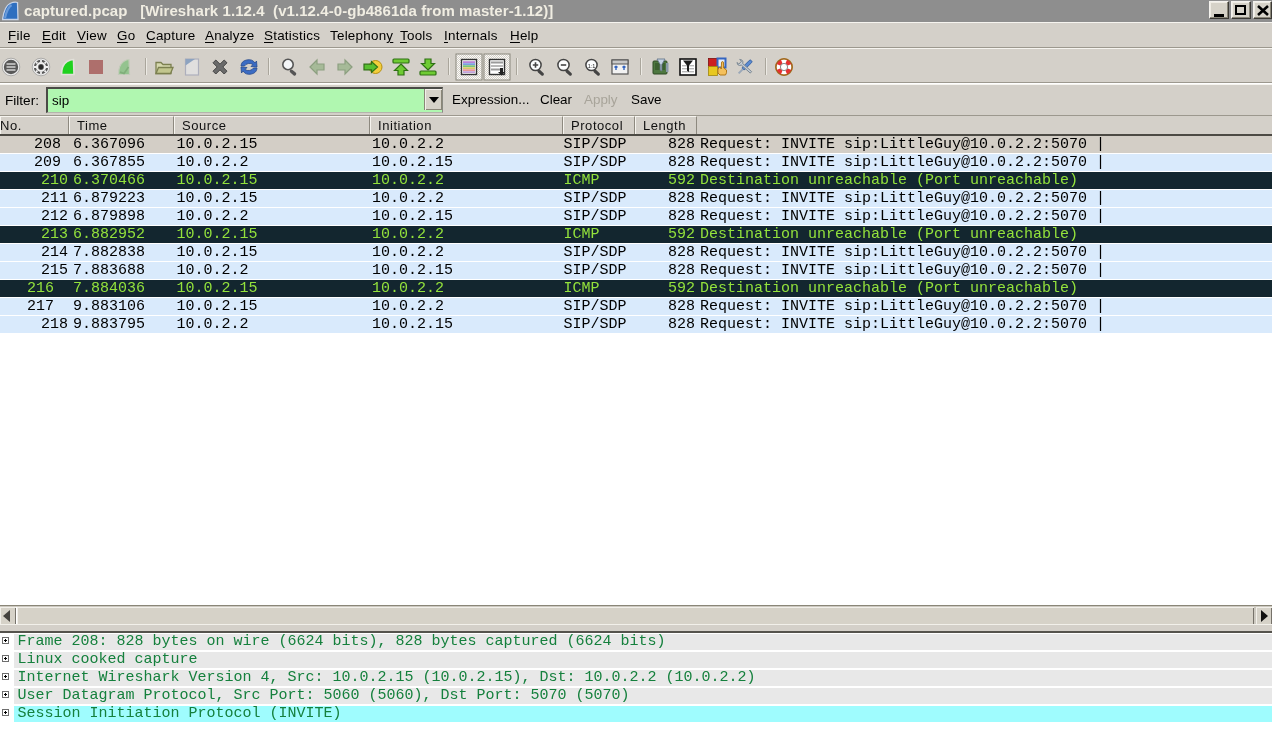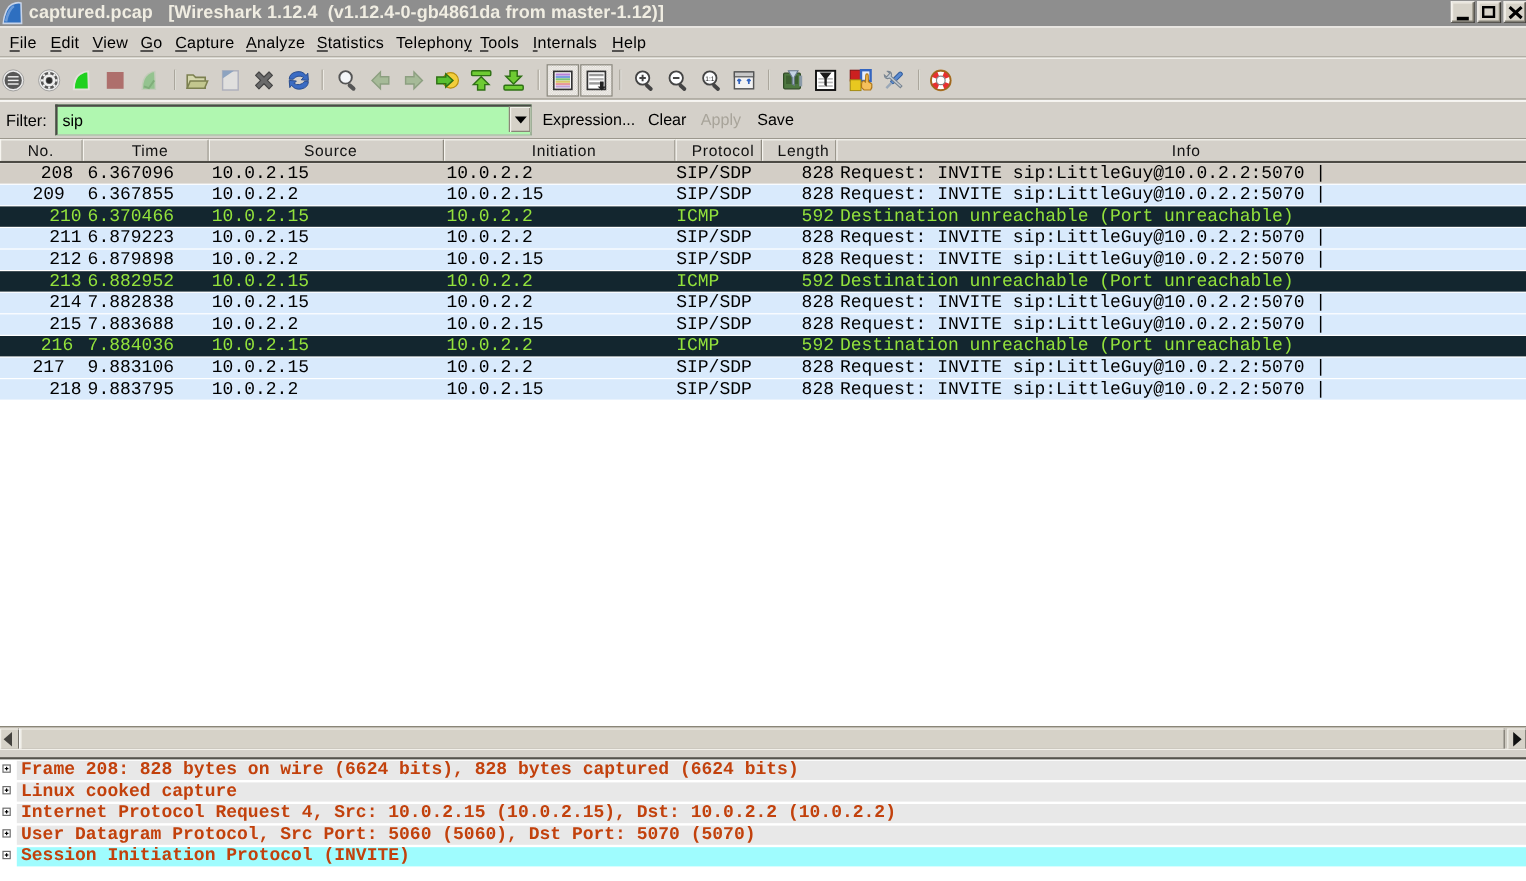--- a/index.html
+++ b/index.html
@@ -32,21 +32,21 @@
 #combotext { position:absolute; left:4px; top:4px; font-size:13.4px; color:#000; }
 #combobtn { position:absolute; right:0px; top:0px; width:18px; height:21px; background:#d6d2c8;
   border-left:1px solid #8a8678; box-shadow: inset 1px 1px 0 #f2f0ea, inset -1px -1px 0 #8a8678; }
 #combobtn:after { content:""; position:absolute; left:4px; top:8px; border:5px solid transparent; border-top:6px solid #000; }
 .fbtn { position:absolute; top:7px; font-size:13.4px; color:#000; }
 
 #plheader { position:absolute; top:116px; left:0; width:1272px; height:20px; background:#d4d0c9;
   border-bottom:2px solid #4c4a44; }
 .hcell { position:absolute; top:0; height:18px; background:#d4d0c9;
   border-top:1px solid #f6f4ef; border-left:1px solid #f6f4ef; border-right:1px solid #8d897f;
-  font-size:13px; letter-spacing:0.55px; color:#111; padding:1px 0 0 7px; white-space:nowrap; overflow:hidden;text-align:center;}
+  font-size:13px; letter-spacing:0.55px; color:#111; padding:1px 0 0 7px; white-space:nowrap; overflow:hidden;}
 
 #plist { position:absolute; top:136px; left:0; width:1272px; height:469px; background:#ffffff;
   font-family:"Liberation Mono", monospace; font-size:15px; }
 .prow { position:absolute; left:0; width:1272px; height:17px; }
 .prow.blue { background:#d9eafc; }
 .prow.sel  { background:#d3cec6; }
 .prow.dark { background:#13262f; color:#93e23c; }
 .pc { position:absolute; top:0; white-space:pre; }
 
 #hscroll { position:absolute; top:605px; left:0; width:1272px; height:19px; background:#cdc9c0;
@@ -57,21 +57,21 @@
   border-left:1px solid #fff; box-shadow: inset 1px 1px 0 #f2f0ea, inset -1px -1px 0 #76726a; }
 .arr { position:absolute; width:0; height:0; }
 
 #splitter { position:absolute; top:624px; left:0; width:1272px; height:9px; background:#d4d0c9;
   border-top:1px solid #f2f0ea; border-bottom:2px solid #55534d; }
 
 #details { position:absolute; top:633px; left:0; width:1272px; height:101px; background:#ffffff;
   font-family:"Liberation Mono", monospace; font-size:15px; }
 .drow { position:absolute; left:14px; width:1258px; height:16px; background:#e8e8e8; }
 .drow.cyan { background:#9ffcfe; }
-.dtext { position:absolute; left:3.5px; top:-1px; white-space:pre; color:#c2410c;font-weight:bold; }
+.dtext { position:absolute; left:3.5px; top:-1px; white-space:pre; color:#15803d; }
 .expander { position:absolute; left:2px; width:7px; height:7px; background:#fff; border:1px solid #6e6e6e; }
 .expander:before { content:""; position:absolute; left:1px; top:2px; width:3px; height:1px; background:#000; }
 .expander:after  { content:""; position:absolute; left:2px; top:1px; width:1px; height:3px; background:#000; }
 </style>
 </head>
 <body>
 <div id="win">
 
 <div id="titlebar">
   <svg class="abs" style="left:2px;top:1px" width="20" height="20" viewBox="0 0 20 20">
@@ -315,35 +315,34 @@
   <div class="fbtn" style="left:631px">Save</div>
 </div>
 
 <div id="plheader">
   <div class="hcell" style="left:0;width:69px;padding-left:0px;text-indent:-1px">No.</div>
   <div class="hcell" style="left:69px;width:105px">Time</div>
   <div class="hcell" style="left:174px;width:196px">Source</div>
   <div class="hcell" style="left:370px;width:193px">Initiation</div>
   <div class="hcell" style="left:563px;width:72px">Protocol</div>
   <div class="hcell" style="left:635px;width:62px">Length</div>
-  <div class="hcell" style="left:697px;width:575px;border-right:none">Info</div>
 </div>
 
 <div id="plist">
       <div class="prow sel" style="top:0px">
         <span class="pc" style="left:27px;width:41px;text-align:center;display:inline-block">208</span>
         <span class="pc" style="left:73px">6.367096</span>
         <span class="pc" style="left:176.5px">10.0.2.15</span>
         <span class="pc" style="left:372px">10.0.2.2</span>
         <span class="pc" style="left:563.5px">SIP/SDP</span>
         <span class="pc" style="left:648px;width:47px;text-align:right;display:inline-block">828</span>
         <span class="pc" style="left:700px">Request: INVITE sip:LittleGuy@10.0.2.2:5070 |</span>
       </div>
       <div class="prow blue" style="top:18px">
-        <span class="pc" style="left:27px;width:41px;text-align:left;display:inline-block">209</span>
+        <span class="pc" style="left:27px;width:41px;text-align:center;display:inline-block">209</span>
         <span class="pc" style="left:73px">6.367855</span>
         <span class="pc" style="left:176.5px">10.0.2.2</span>
         <span class="pc" style="left:372px">10.0.2.15</span>
         <span class="pc" style="left:563.5px">SIP/SDP</span>
         <span class="pc" style="left:648px;width:47px;text-align:right;display:inline-block">828</span>
         <span class="pc" style="left:700px">Request: INVITE sip:LittleGuy@10.0.2.2:5070 |</span>
       </div>
       <div class="prow dark" style="top:36px">
         <span class="pc" style="left:27px;width:41px;text-align:right;display:inline-block">210</span>
         <span class="pc" style="left:73px">6.370466</span>
@@ -392,21 +391,21 @@
       <div class="prow blue" style="top:126px">
         <span class="pc" style="left:27px;width:41px;text-align:right;display:inline-block">215</span>
         <span class="pc" style="left:73px">7.883688</span>
         <span class="pc" style="left:176.5px">10.0.2.2</span>
         <span class="pc" style="left:372px">10.0.2.15</span>
         <span class="pc" style="left:563.5px">SIP/SDP</span>
         <span class="pc" style="left:648px;width:47px;text-align:right;display:inline-block">828</span>
         <span class="pc" style="left:700px">Request: INVITE sip:LittleGuy@10.0.2.2:5070 |</span>
       </div>
       <div class="prow dark" style="top:144px">
-        <span class="pc" style="left:27px;width:41px;text-align:center;display:inline-block">216</span>
+        <span class="pc" style="left:27px;width:41px;text-align:left;display:inline-block">216</span>
         <span class="pc" style="left:73px">7.884036</span>
         <span class="pc" style="left:176.5px">10.0.2.15</span>
         <span class="pc" style="left:372px">10.0.2.2</span>
         <span class="pc" style="left:563.5px">ICMP</span>
         <span class="pc" style="left:648px;width:47px;text-align:right;display:inline-block">592</span>
         <span class="pc" style="left:700px">Destination unreachable (Port unreachable)</span>
       </div>
       <div class="prow blue" style="top:162px">
         <span class="pc" style="left:27px;width:41px;text-align:left;display:inline-block">217</span>
         <span class="pc" style="left:73px">9.883106</span>
@@ -442,21 +441,21 @@
       <div class="expander" style="top:4px"></div>
       <div class="drow " style="top:1px">
         <div class="dtext">Frame 208: 828 bytes on wire (6624 bits), 828 bytes captured (6624 bits)</div>
       </div>
       <div class="expander" style="top:22px"></div>
       <div class="drow " style="top:19px">
         <div class="dtext">Linux cooked capture</div>
       </div>
       <div class="expander" style="top:40px"></div>
       <div class="drow " style="top:37px">
-        <div class="dtext">Internet Protocol Request 4, Src: 10.0.2.15 (10.0.2.15), Dst: 10.0.2.2 (10.0.2.2)</div>
+        <div class="dtext">Internet Wireshark Version 4, Src: 10.0.2.15 (10.0.2.15), Dst: 10.0.2.2 (10.0.2.2)</div>
       </div>
       <div class="expander" style="top:58px"></div>
       <div class="drow " style="top:55px">
         <div class="dtext">User Datagram Protocol, Src Port: 5060 (5060), Dst Port: 5070 (5070)</div>
       </div>
       <div class="expander" style="top:76px"></div>
       <div class="drow cyan" style="top:73px">
         <div class="dtext">Session Initiation Protocol (INVITE)</div>
       </div>
     </div>

